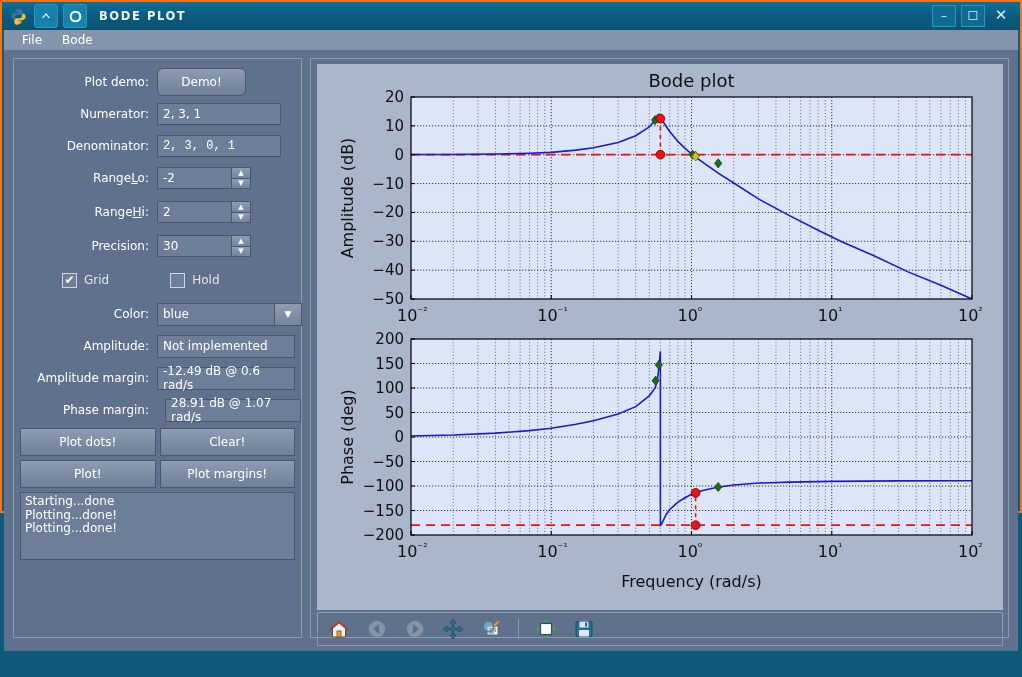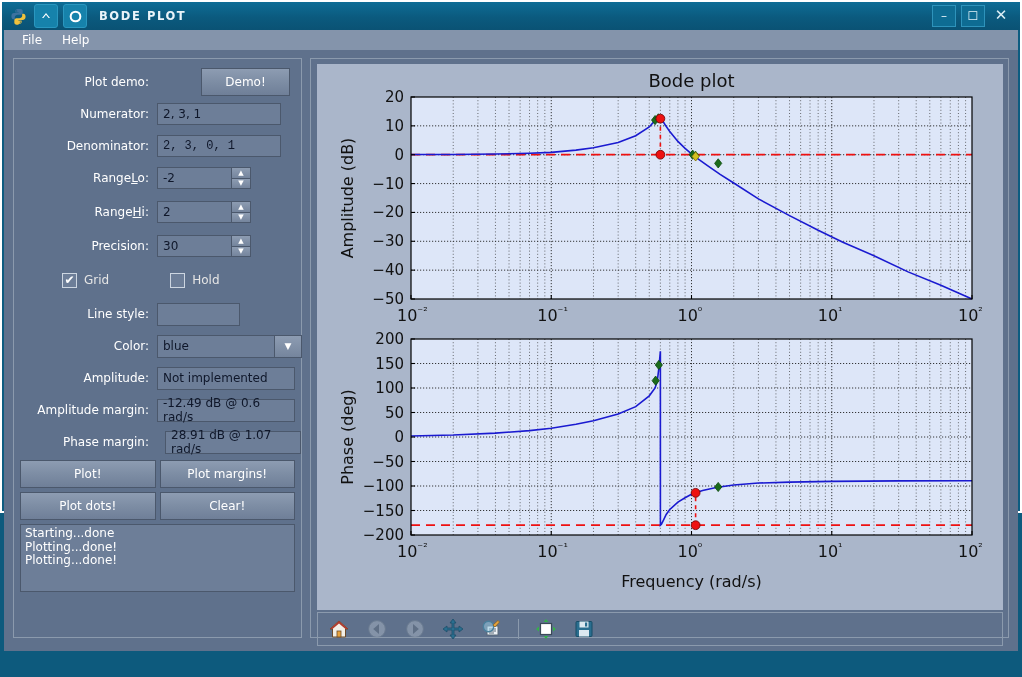--- a/index.html
+++ b/index.html
@@ -2,21 +2,21 @@
 <html><head>
 <meta charset="utf-8">
 <style>
   html,body{margin:0;padding:0;background:#0d5a7d;}
   body{width:1022px;height:677px;overflow:hidden;
        font-family:"DejaVu Sans","Liberation Sans",sans-serif;}
 
   
   #window{position:absolute;left:0;top:0;width:1022px;height:513px;
           background:#0d5c80;box-sizing:border-box;
-          border:2px solid #ffffff;}
+          border:2px solid #f97316;}
   #titlebar{position:absolute;left:0;top:0;width:1018px;height:28px;
             background:linear-gradient(to bottom,#0e6d96 0%,#0b5a7e 55%,#0a5274 100%);
             display:flex;align-items:center;}
   .tb-icon{width:22px;height:22px;margin-left:5px;border-radius:3px;
            display:flex;align-items:center;justify-content:center;flex:none;}
   .tb-btnbox{background:#1682ab;border:1px solid #2a97bf;}
   #title-text{margin-left:12px;color:#eaf4f9;font-size:11.5px;
               letter-spacing:1.6px;font-variant:small-caps;text-transform:uppercase;
               font-weight:bold;}
   #win-controls{margin-left:auto;display:flex;gap:5px;margin-right:8px;}
@@ -38,23 +38,23 @@
   #leftpanel{position:absolute;left:9px;top:8px;width:289px;height:580px;
              border:1px solid #8b9aad;box-sizing:border-box;}
   .row{display:flex;align-items:center;height:24px;margin:0 0 8px 0;}
   .row .lbl{color:#ffffff;font-size:12px;text-align:right;width:135px;
             padding-right:8px;flex:none;}
   .u{text-decoration:underline;}
 
   .btn{background:linear-gradient(to bottom,#8d9cb2 0%,#7d8da4 50%,#6f7f98 100%);
        border:1px solid #4b586c;color:#ffffff;font-size:12px;
        display:flex;align-items:center;justify-content:center;cursor:pointer;}
-  #demo-btn{width:87px;height:26px;}
-
-  .field{background:#6d7e98;border:1px solid #4b586c;color:#0f172a;
+  #demo-btn{width:87px;height:26px;border-radius:6px;}
+
+  .field{background:#6d7e98;border:1px solid #4b586c;color:#ffffff;
          font-size:12px;display:flex;align-items:center;padding-left:5px;
          box-sizing:border-box;height:22px;}
 
   .spin{display:flex;height:22px;}
   .spin .field{width:74px;border-right:none;}
   .spin .arrows{width:20px;height:22px;display:flex;flex-direction:column;
                 border:1px solid #4b586c;box-sizing:border-box;}
   .spin .ar{flex:1;background:linear-gradient(to bottom,#8d9cb2,#75859d);
             display:flex;align-items:center;justify-content:center;
             font-size:7px;color:#ffffff;cursor:pointer;}
@@ -118,28 +118,28 @@
     <div id="title-text">Bode plot</div>
     <div id="win-controls">
       <div class="wc">–</div>
       <div class="wc">☐</div>
       <div class="wc plain">✕</div>
     </div>
   </div>
 
   <div id="menubar">
     <div class="menu-item">File</div>
-    <div class="menu-item">Help</div>
+    <div class="menu-item">Bode</div>
   </div>
 
   <div id="body">
 
     <div id="leftpanel">
 
-      <div class="row" style="margin-top:11px;gap:44px;">
+      <div class="row" style="margin-top:11px;">
         <div class="lbl">Plot demo:</div>
         <div class="btn" id="demo-btn">Demo!</div>
       </div>
 
       <div class="row">
         <div class="lbl">Numerator:</div>
         <div class="field" style="width:124px;">2, 3, 1</div>
       </div>
 
       <div class="row">
@@ -180,24 +180,20 @@
         </div>
       </div>
 
       <div id="checkrow">
         <div class="cb">✔</div>
         <div class="cb-lab">Grid</div>
         <div class="cb" style="margin-left:61px;"></div>
         <div class="cb-lab">Hold</div>
       </div>
 
-      <div class="row">
-        <div class="lbl">Line style:</div>
-        <div class="field" style="width:83px;height:23px;"></div>
-      </div>
 
       <div class="row">
         <div class="lbl">Color:</div>
         <div id="combo">
           <div class="field" style="height:23px;">blue</div>
           <div class="arrow">▼</div>
         </div>
       </div>
 
       <div class="row">
@@ -209,26 +205,26 @@
         <div class="lbl">Amplitude margin:</div>
         <div class="field" style="width:138px;height:23px;">-12.49 dB @ 0.6 rad/s</div>
       </div>
 
       <div class="row" style="margin-bottom:6px;gap:8px;">
         <div class="lbl">Phase margin:</div>
         <div class="field" style="width:138px;height:23px;">28.91 dB @ 1.07 rad/s</div>
       </div>
 
       <div class="btnrow">
+        <div class="btn bigbtn">Plot dots!</div>
+        <div class="btn bigbtn">Clear!</div>
+      </div>
+      <div class="btnrow">
         <div class="btn bigbtn">Plot!</div>
         <div class="btn bigbtn">Plot margins!</div>
-      </div>
-      <div class="btnrow">
-        <div class="btn bigbtn">Plot dots!</div>
-        <div class="btn bigbtn">Clear!</div>
       </div>
 
       <div id="log">Starting...done
 Plotting...done!
 Plotting...done!</div>
     </div>
 
     <div id="rightpanel">
       <div id="canvas-wrap">
         <svg id="figure" width="686" height="546" viewBox="0 0 686 546">

